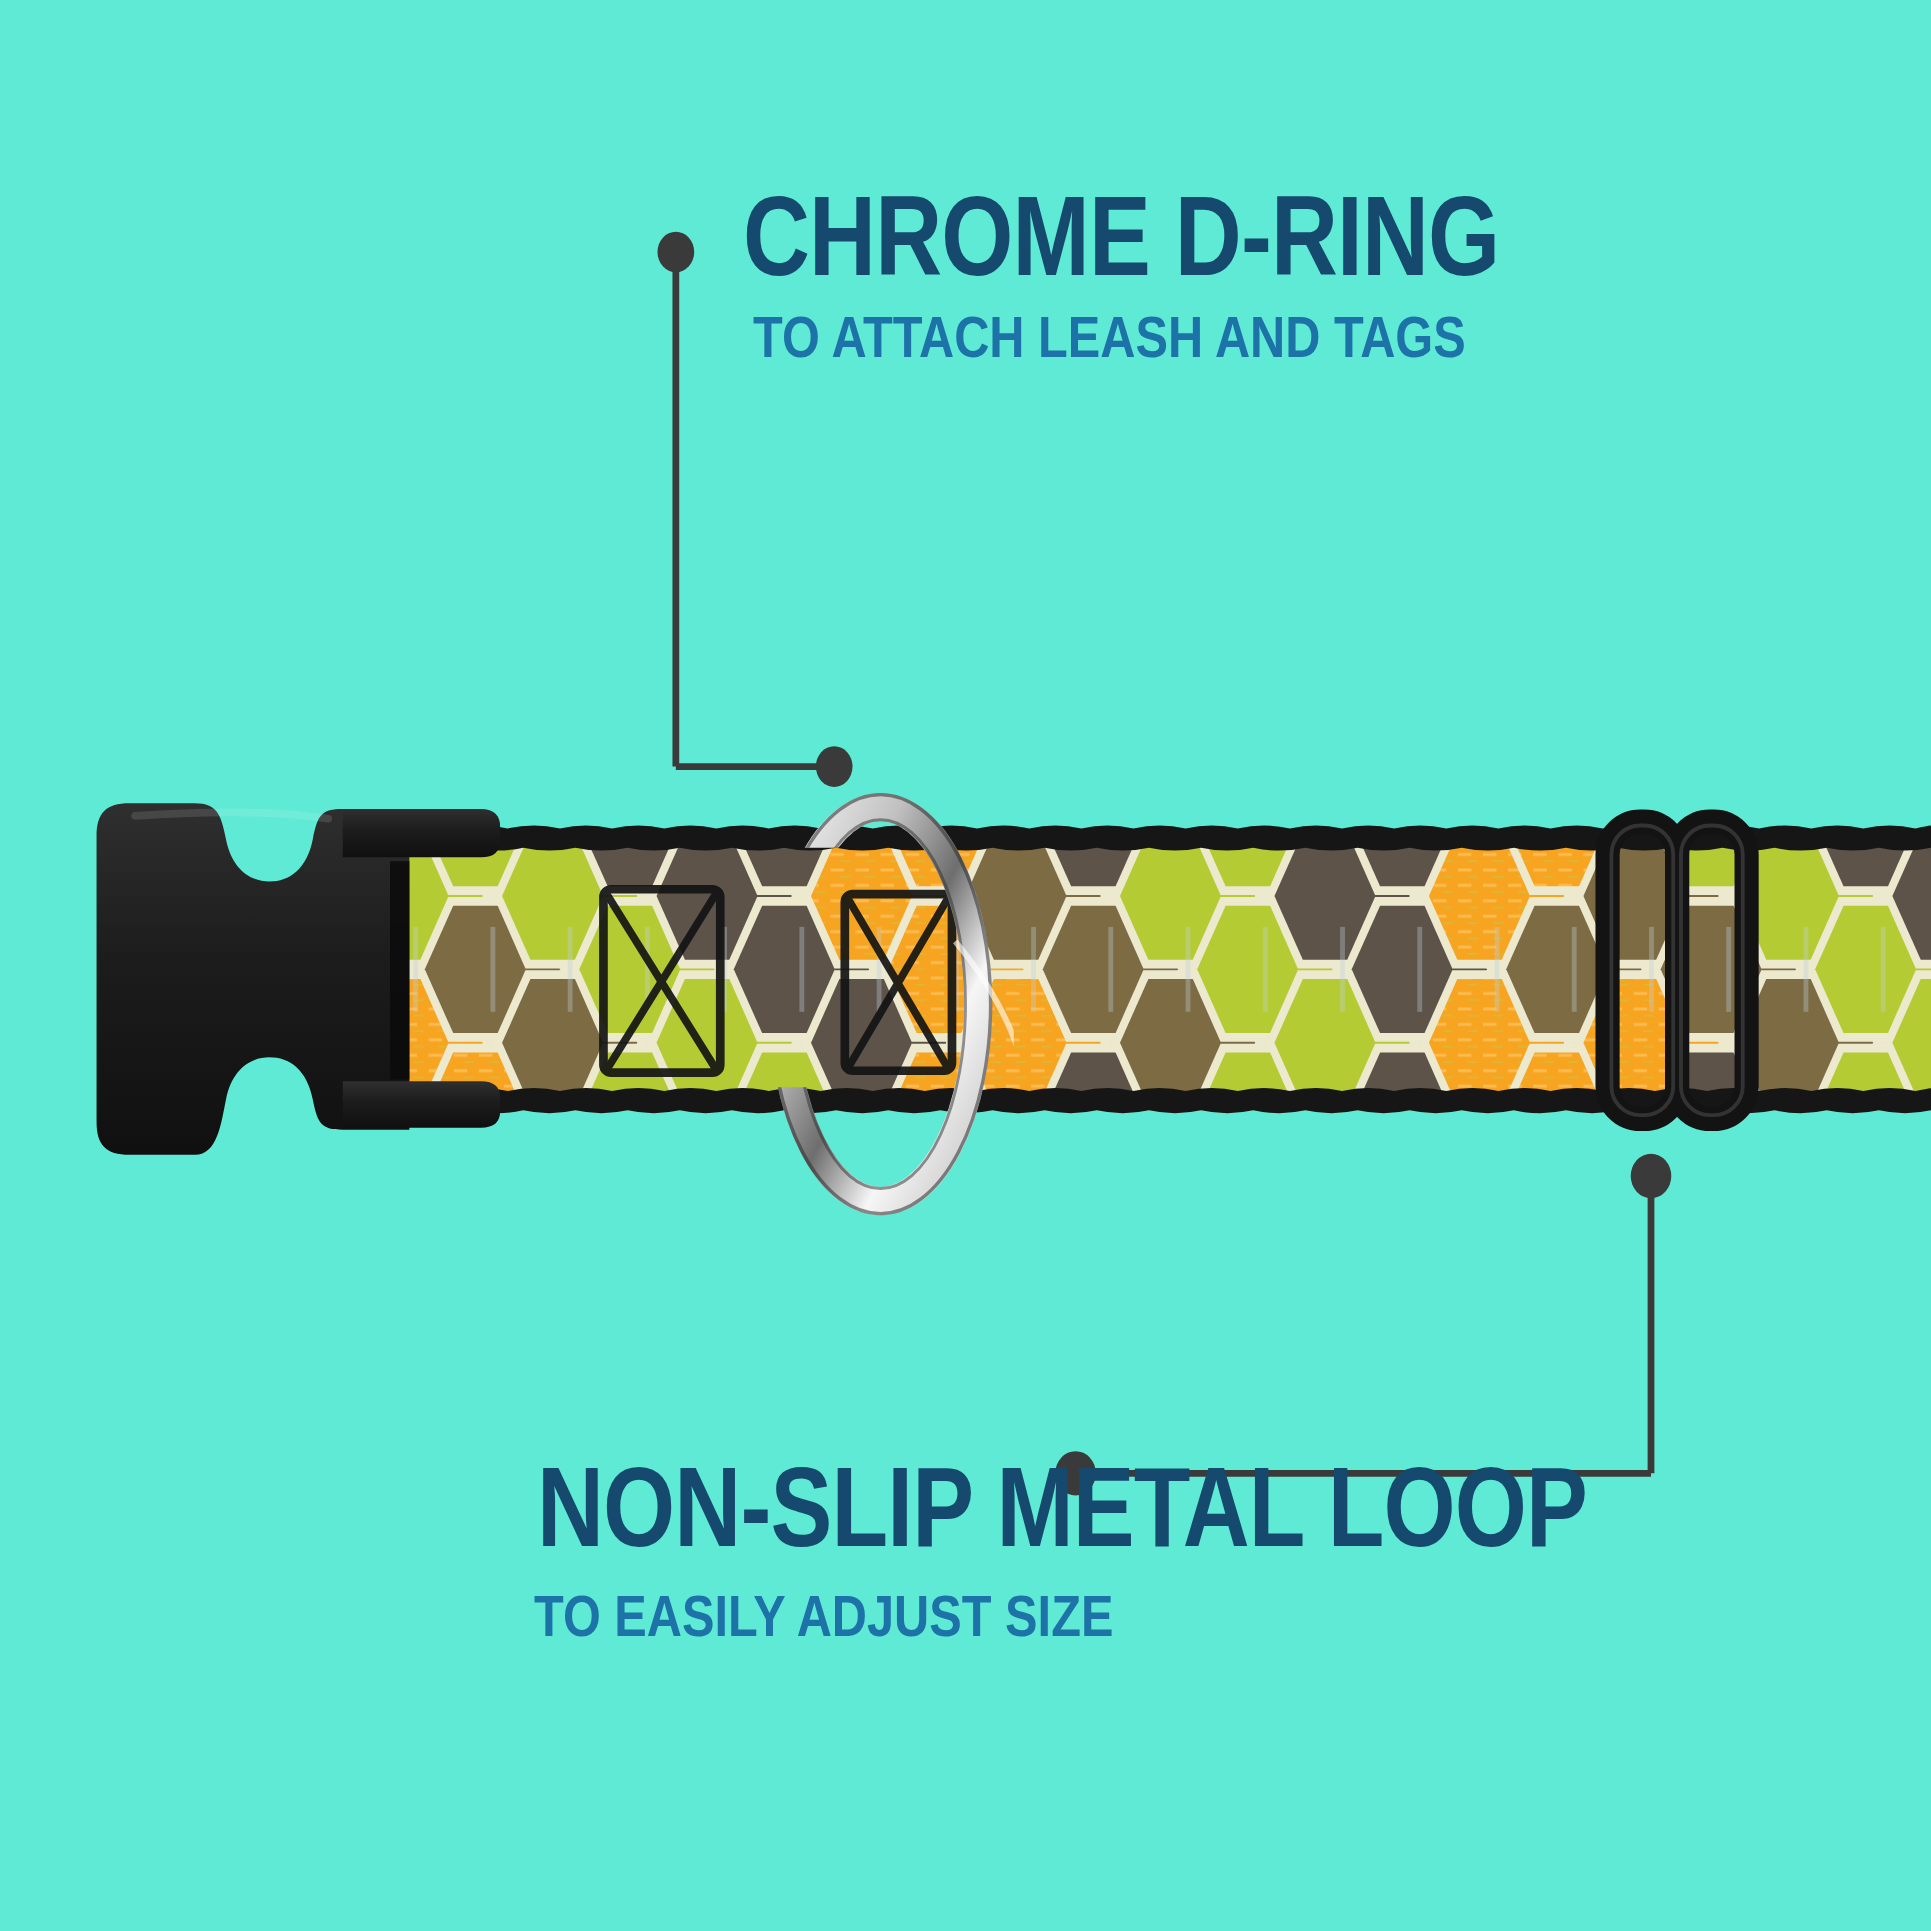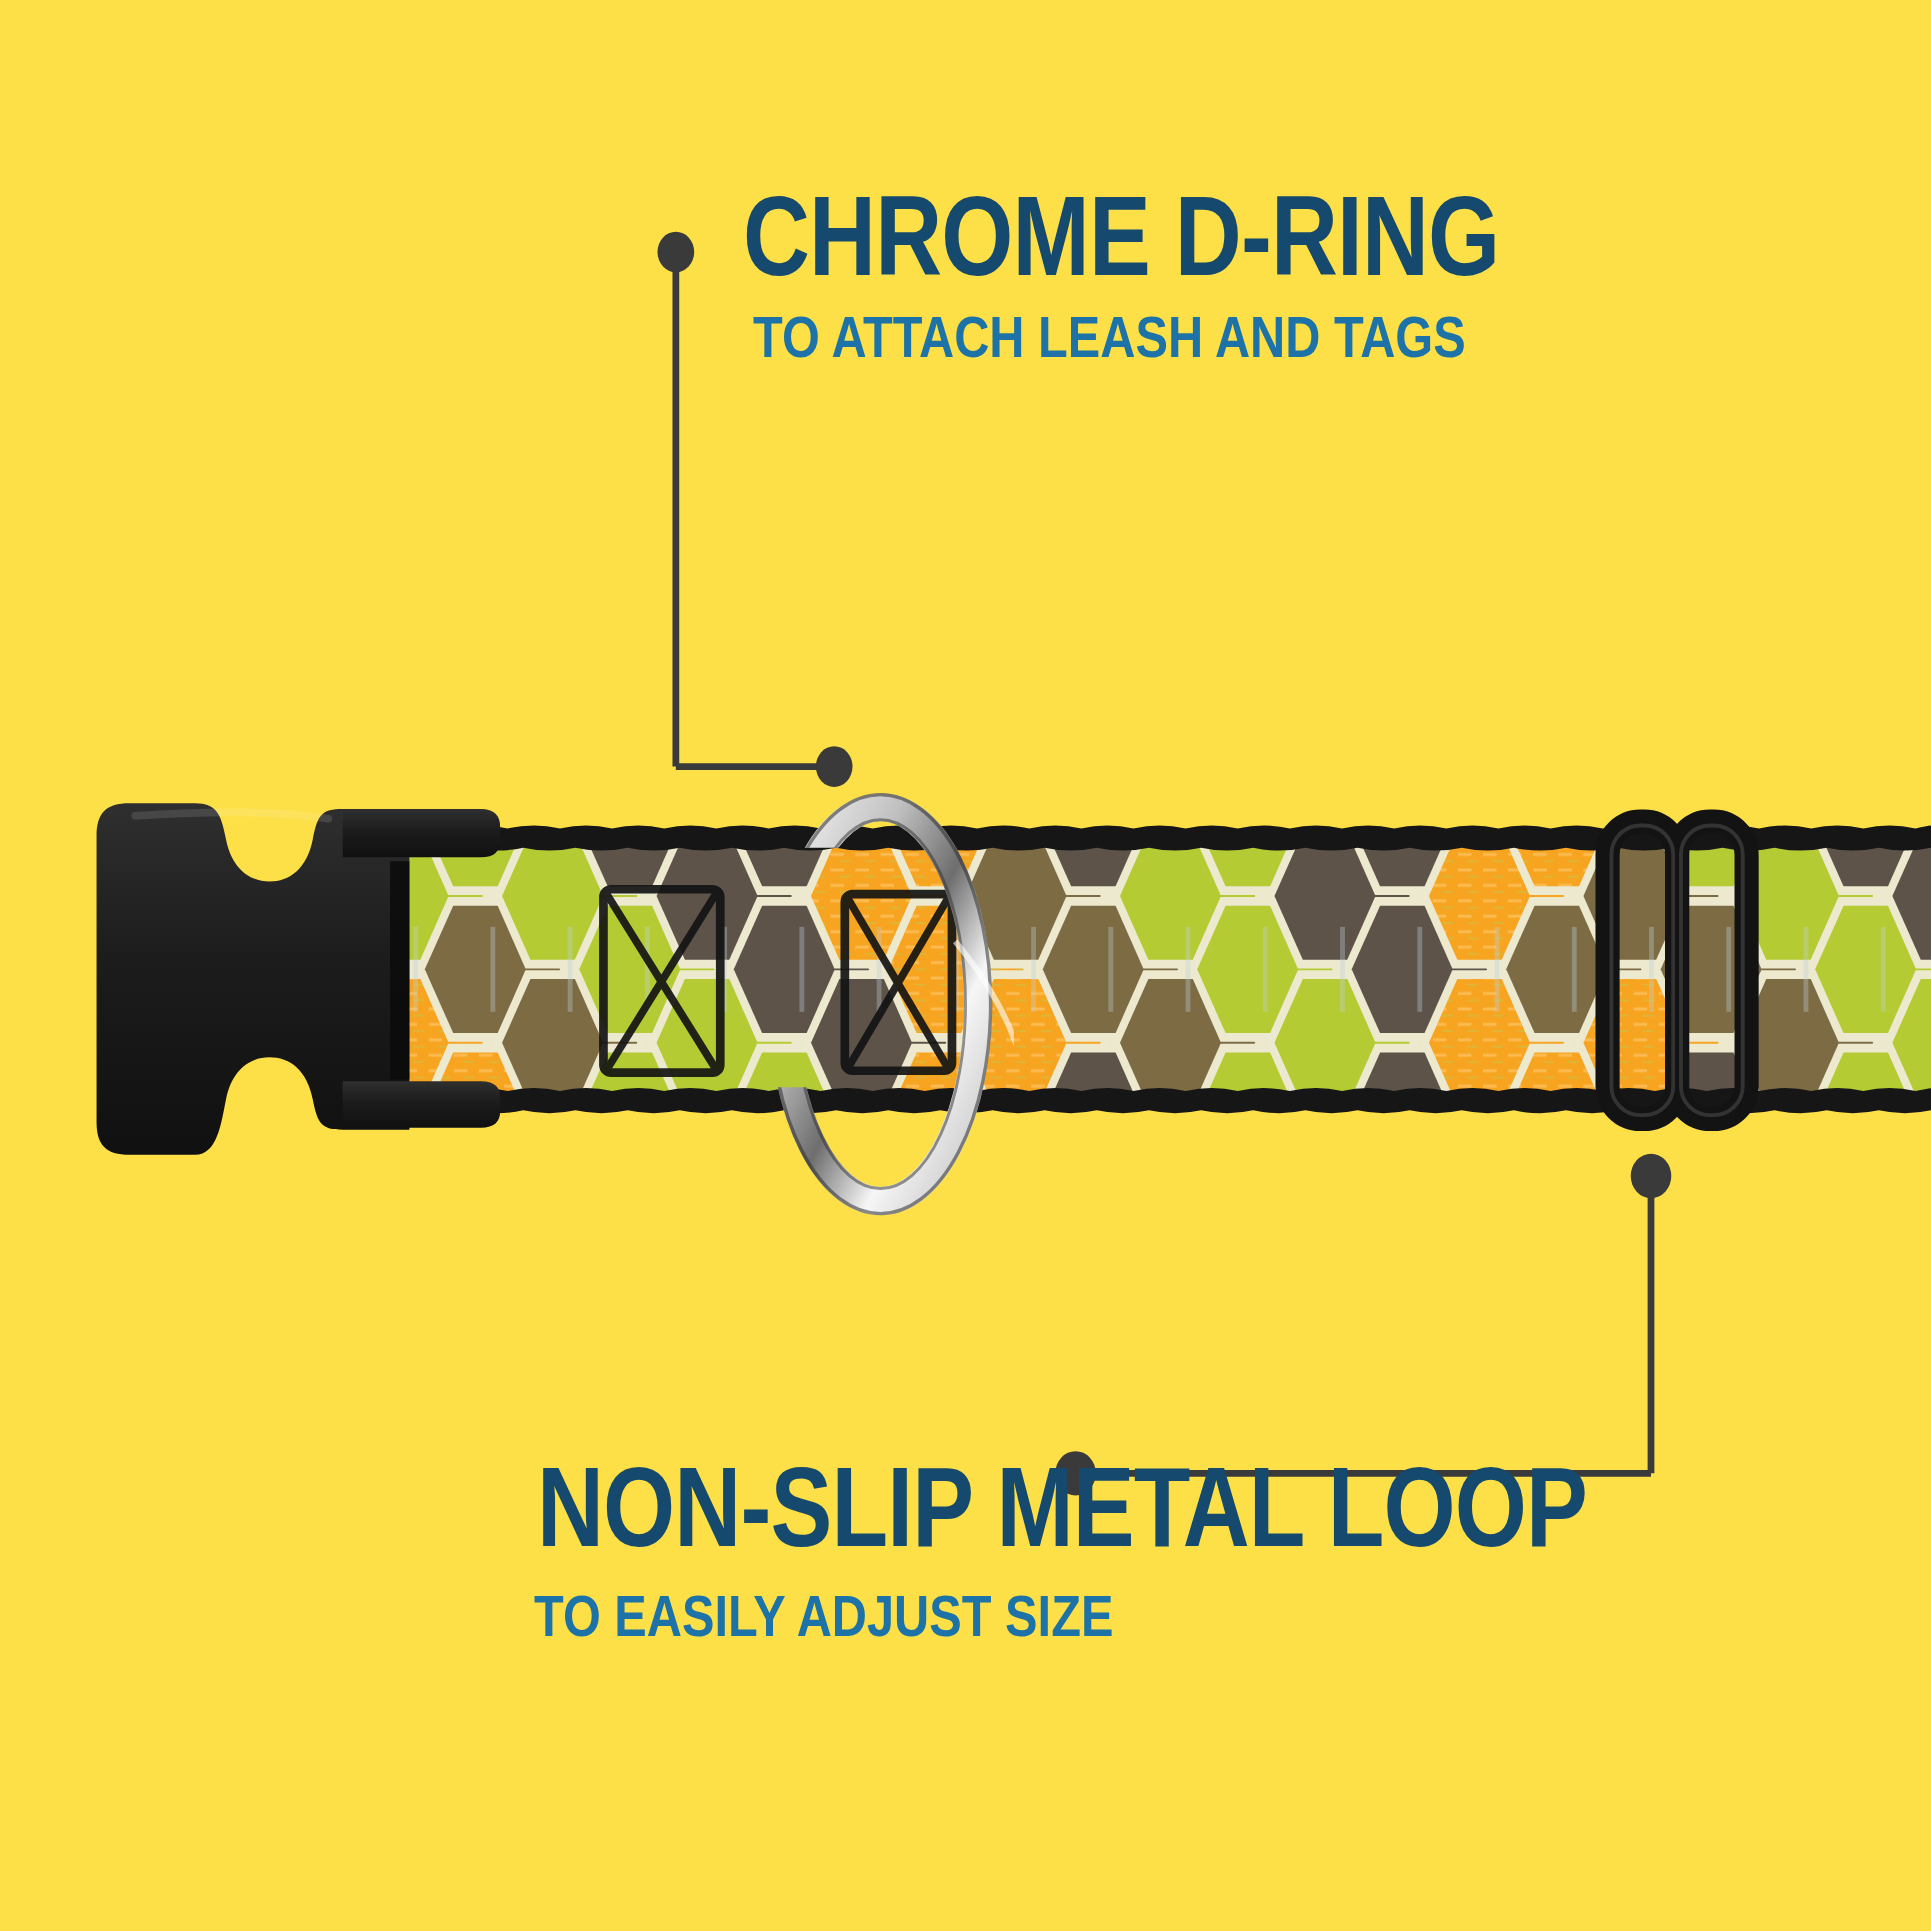--- a/index.html
+++ b/index.html
@@ -1,16 +1,16 @@
 <!DOCTYPE html>
 <html><head>
 <meta charset="utf-8">
 <style>
   html,body{margin:0;padding:0;background:#ffffff;}
-  #stage{position:relative;width:1931px;height:1931px;background:#fde047;overflow:hidden;
+  #stage{position:relative;width:1931px;height:1931px;background:#5eead4;overflow:hidden;
          font-family:"Liberation Sans",sans-serif;}
   #collar-svg{position:absolute;left:0;top:0;}
   .callout-text{position:absolute;white-space:nowrap;line-height:1;font-weight:bold;
                 transform-origin:left top;}
   .big-title{font-size:113px;letter-spacing:-1px;transform:scaleX(0.82);}
   .sub-title{font-size:58px;letter-spacing:0px;transform:scaleX(0.84);}
 </style>
 </head>
 <body>
 

